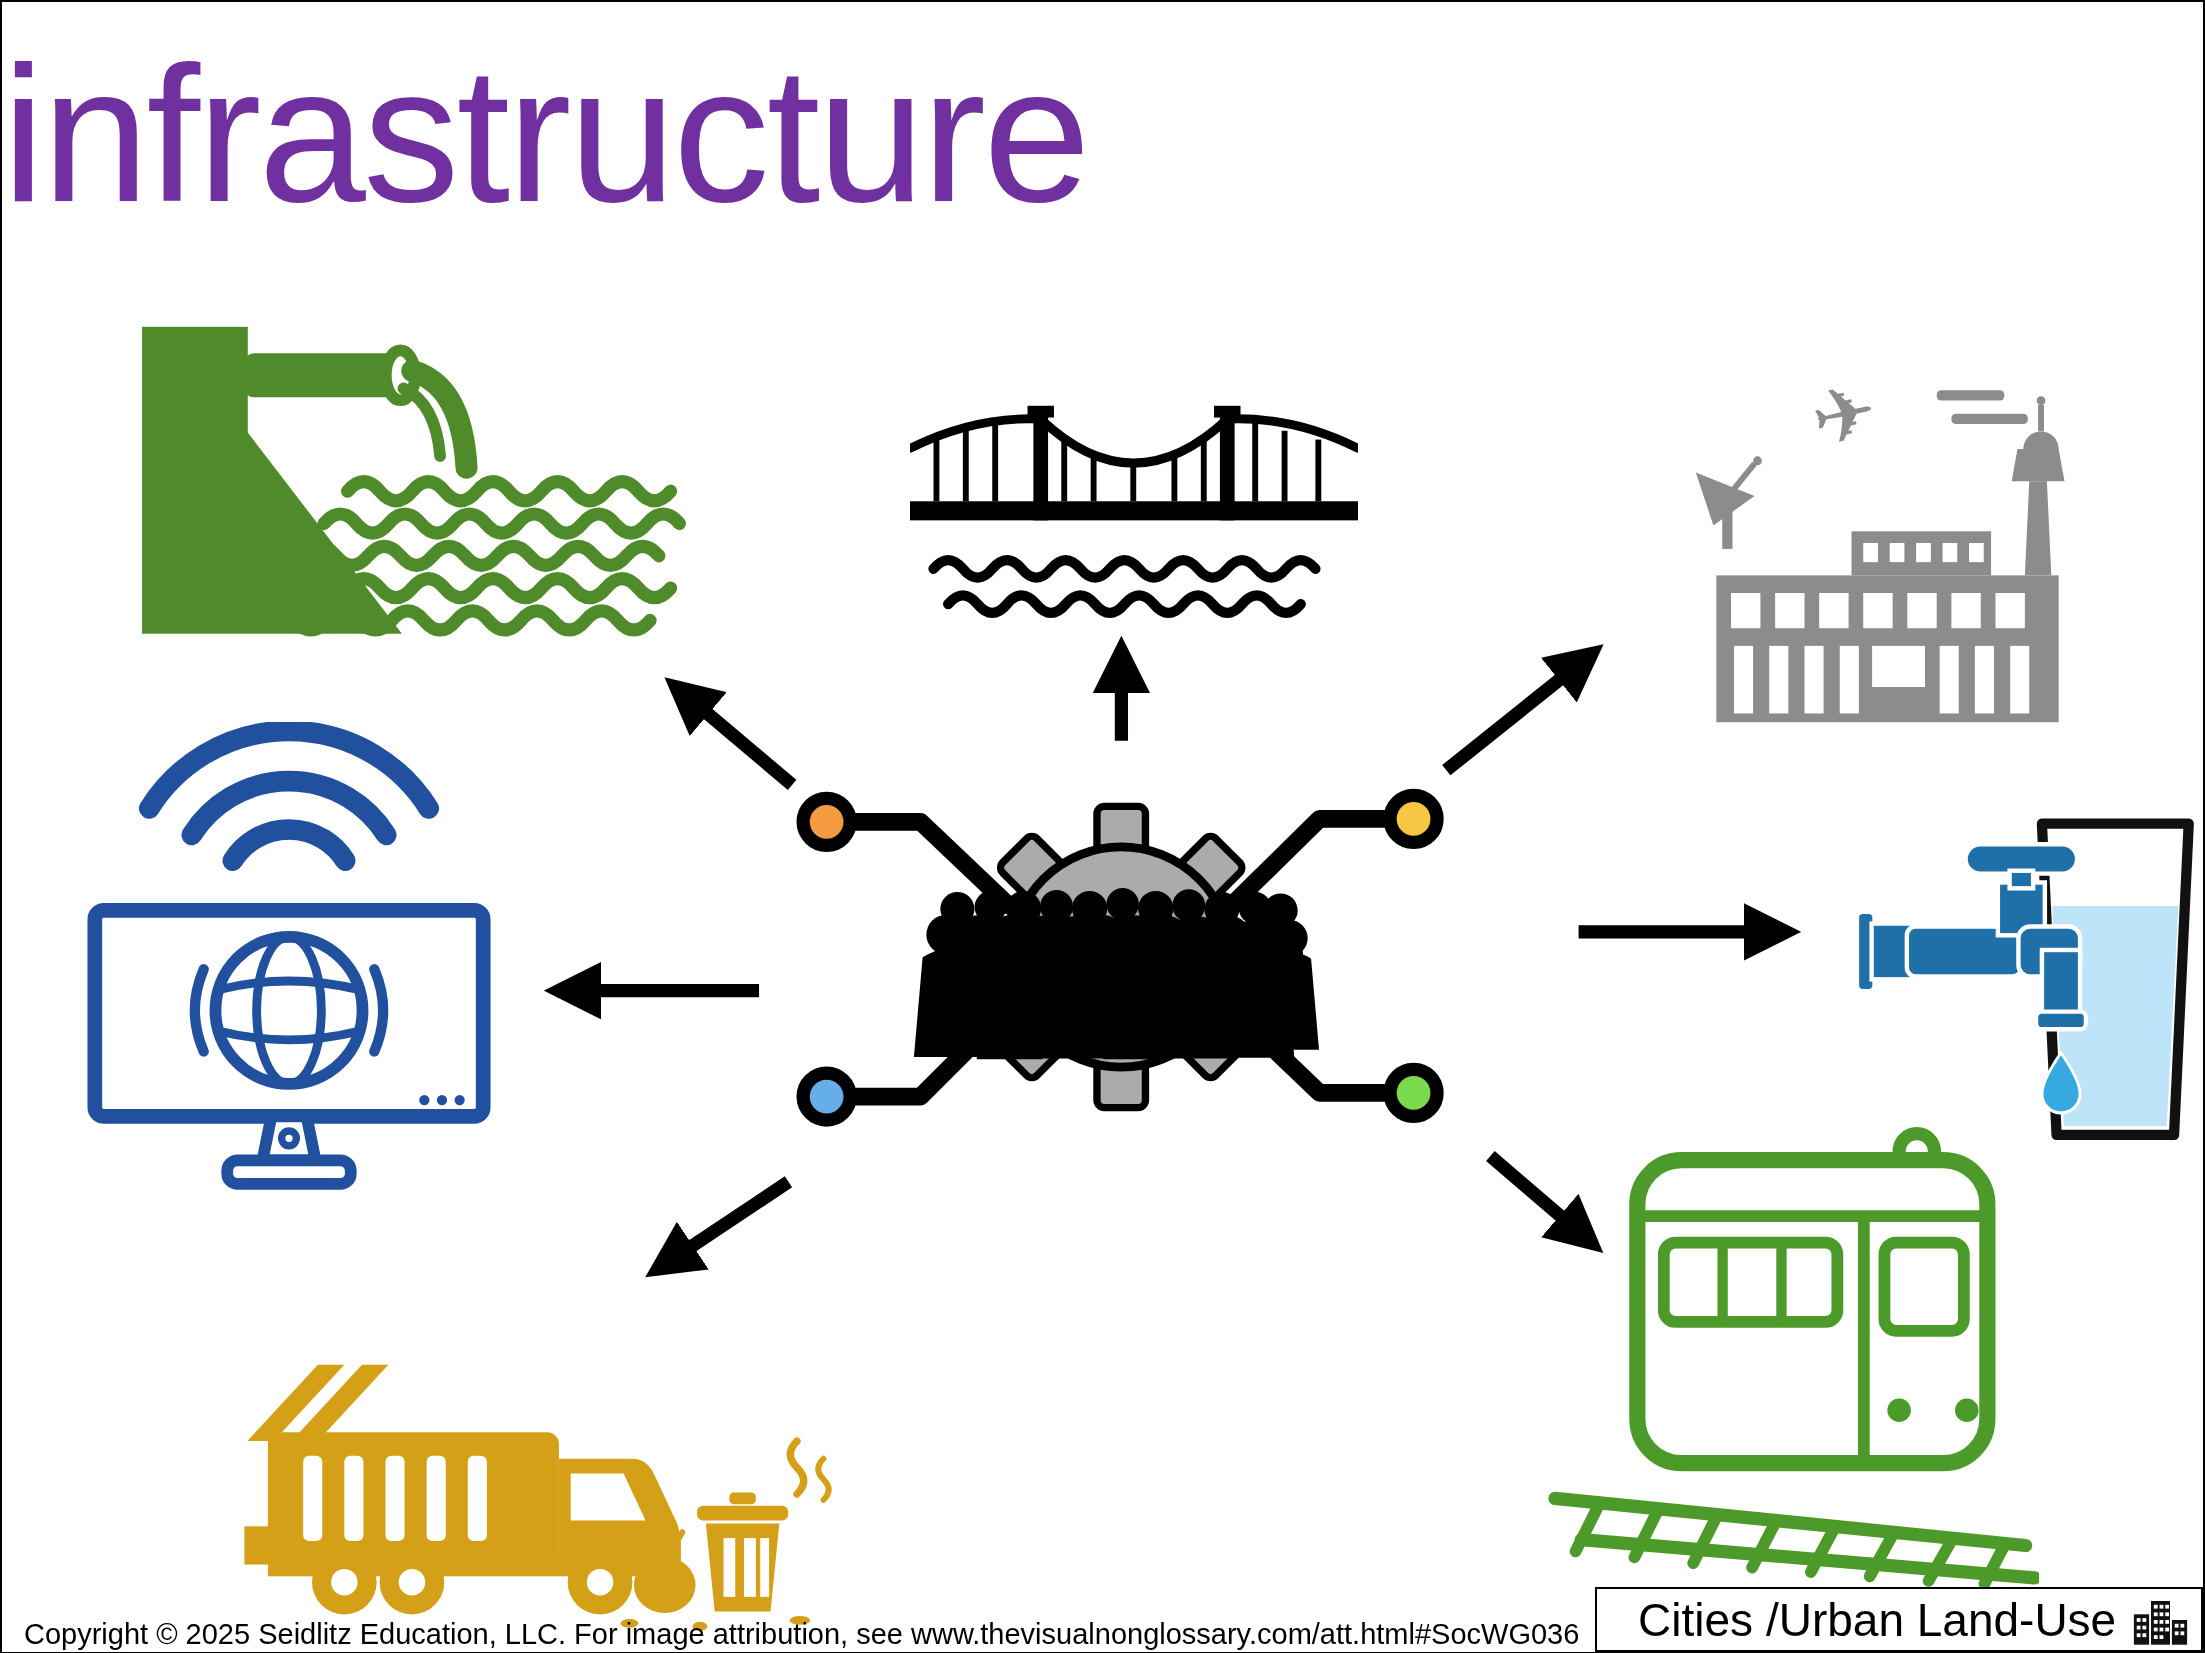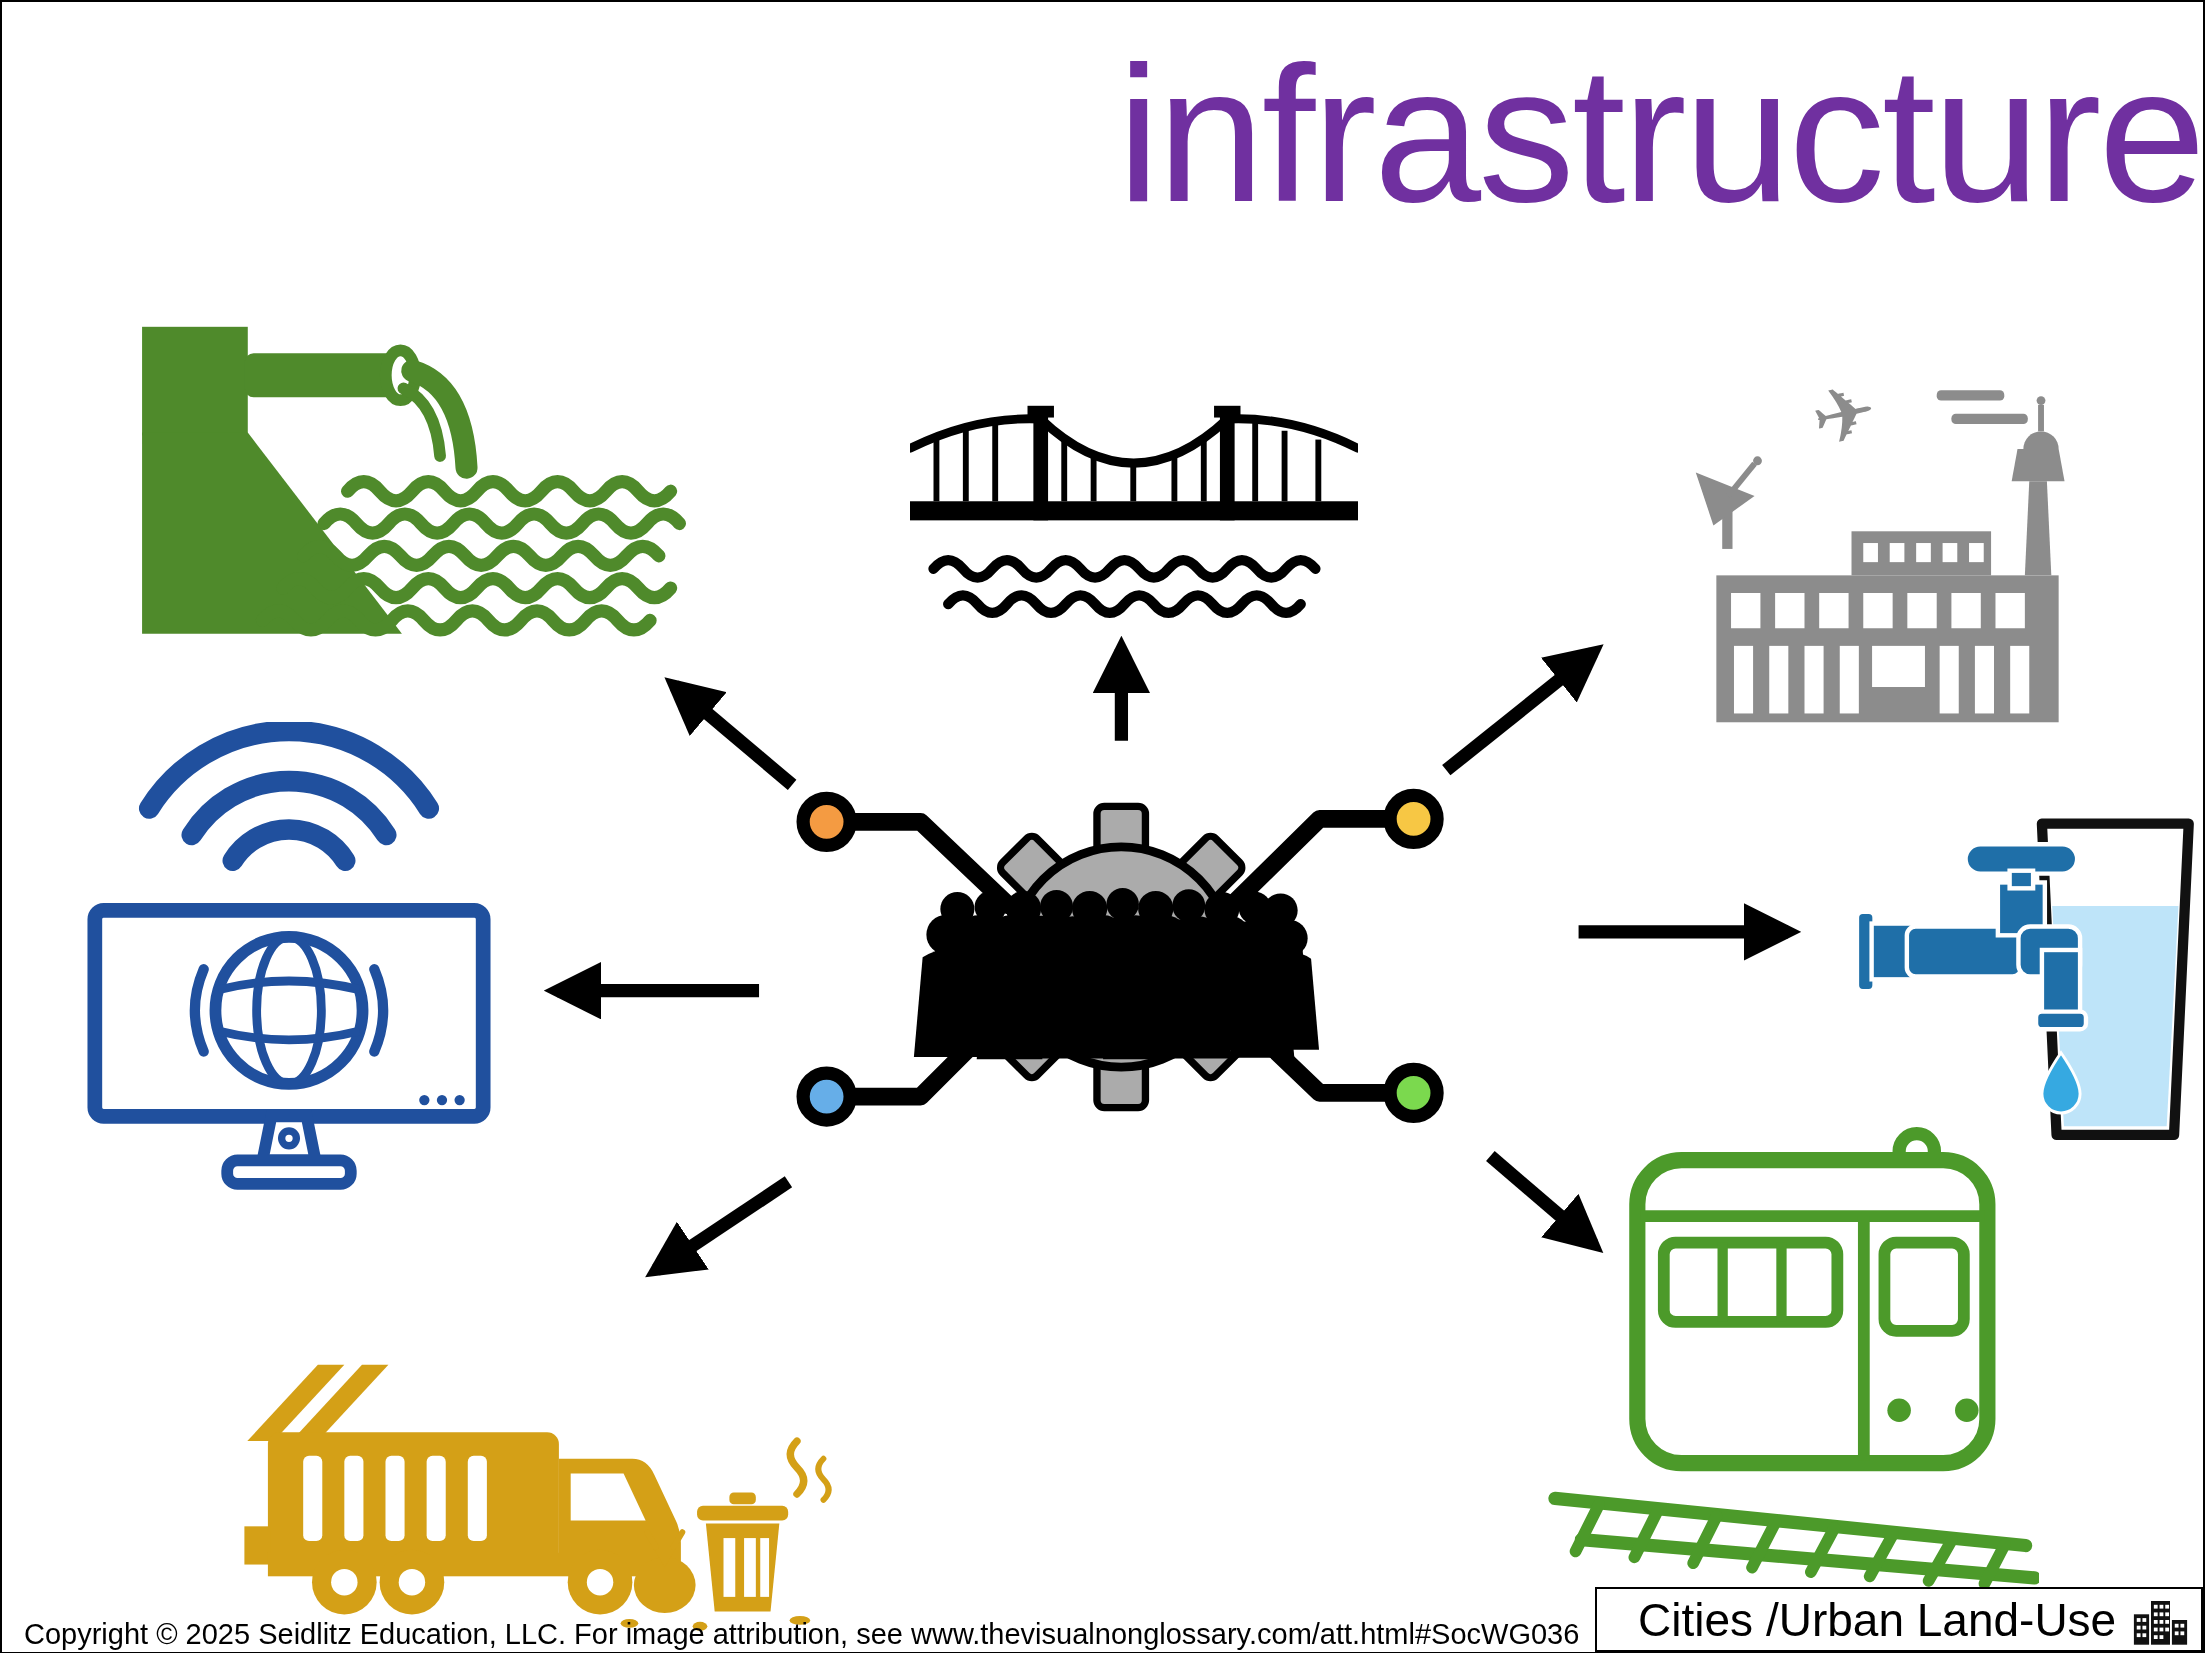--- a/index.html
+++ b/index.html
@@ -21,21 +21,21 @@
     position:relative;
     width:2205px;height:1654px;
     background:#ffffff;
     border:2.9px solid #000;
     overflow:hidden;
     font-family:"Liberation Sans", sans-serif;
   }
   .abs{position:absolute;}
   #title{
     top:31px;left:0;width:100%;
-    text-align:right;
+    text-align:left;
     font-size:193px;line-height:1.05;
     color:var(--purple);
     font-weight:400;
     letter-spacing:-2.9px;
   }
   #copyright{
     left:22px;bottom:1px;
     font-size:29px;color:#000;
   }
   #category-box{

